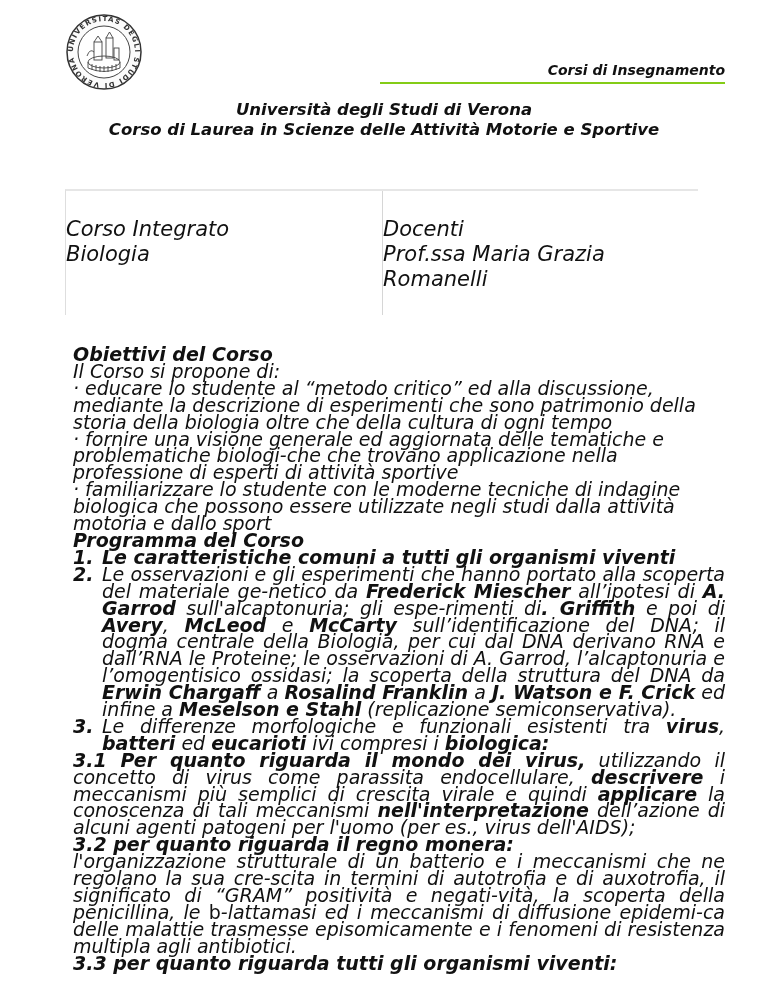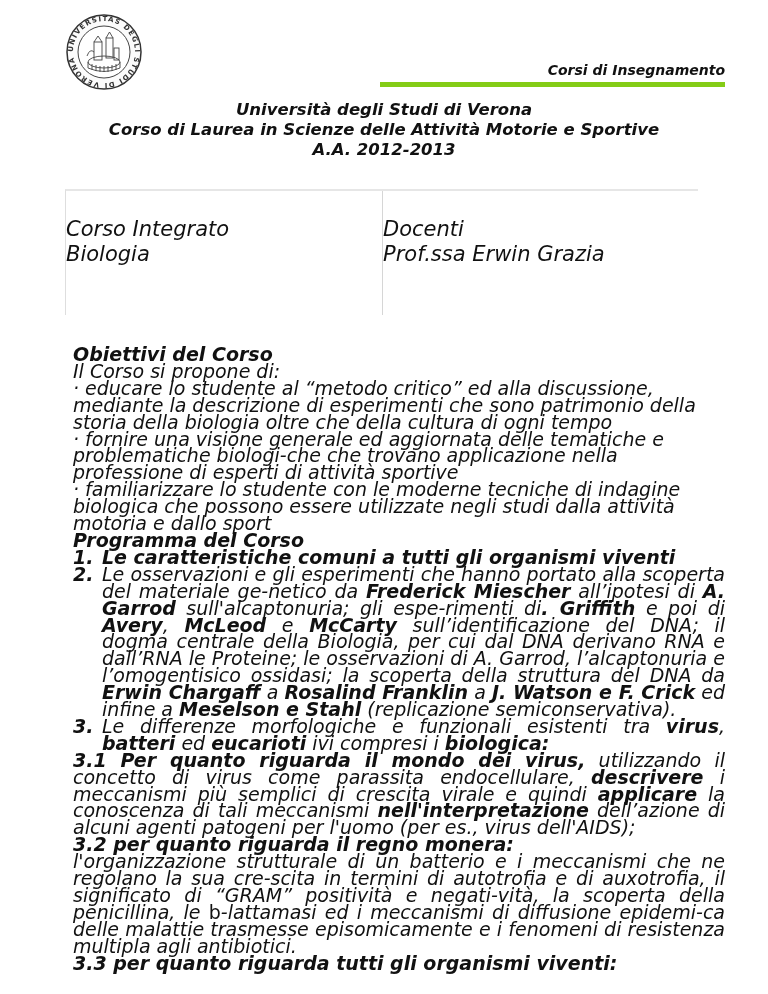--- a/index.html
+++ b/index.html
@@ -6,21 +6,21 @@
   body {
     width: 768px; height: 994px; position: relative; overflow: hidden;
     font-family: "DejaVu Sans", sans-serif; color: #111111;
   }
   .logo {
     position: absolute; left: 64px; top: 12px; width: 80px; height: 80px;
   }
   .header-right {
     position: absolute; left: 380px; top: 62px; width: 345px;
     text-align: right; font-style: italic; font-weight: bold; font-size: 14px;
-    padding-bottom: 4px; border-bottom: 5px solid #84cc16;
+    padding-bottom: 4px; border-bottom: 2px solid #84cc16;
   }
   .title-block {
     position: absolute; left: 0; top: 100px; width: 768px;
     text-align: center; font-style: italic; font-weight: bold; font-size: 16.5px;
     line-height: 20px;
   }
   .course-table {
     position: absolute; left: 65px; top: 189px; width: 632px; height: 124px;
     border-top: 2px solid #e6e6e6; border-left: 1px solid #dedede;
     display: flex;
@@ -70,31 +70,31 @@
       <path d="M23,44 Q26,36 30,40"></path>
     </g>
   </svg>
 </div>
 
 <div class="header-right">Corsi di Insegnamento</div>
 
 <div class="title-block">
   <div>Università degli Studi di Verona</div>
   <div>Corso di Laurea in Scienze delle Attività Motorie e Sportive</div>
-  <div>A.A. 2012-2013</div>
 </div>
 
 <div class="course-table">
   <div class="cell cell-left">
     <div>Corso Integrato</div>
     <div>Biologia</div>
   </div>
   <div class="cell cell-right">
     <div>Docenti</div>
-    <div>Prof.ssa Erwin Grazia</div>
+    <div>Prof.ssa Maria Grazia</div>
+    <div>Romanelli</div>
   </div>
 </div>
 
 <div class="content">
   <p class="h">Obiettivi del Corso</p>
   <p>Il Corso si propone di:</p>
   <p>· educare lo studente al “metodo critico” ed alla discussione, mediante la descrizione di esperimenti che sono patrimonio della storia della biologia oltre che della cultura di ogni tempo</p>
   <p>· fornire una visione generale ed aggiornata delle tematiche e problematiche biologi-che che trovano applicazione nella  professione di esperti di attività sportive</p>
   <p>· familiarizzare lo studente con le moderne tecniche di indagine biologica  che possono essere utilizzate negli studi  dalla attività motoria e dallo sport</p>
 

